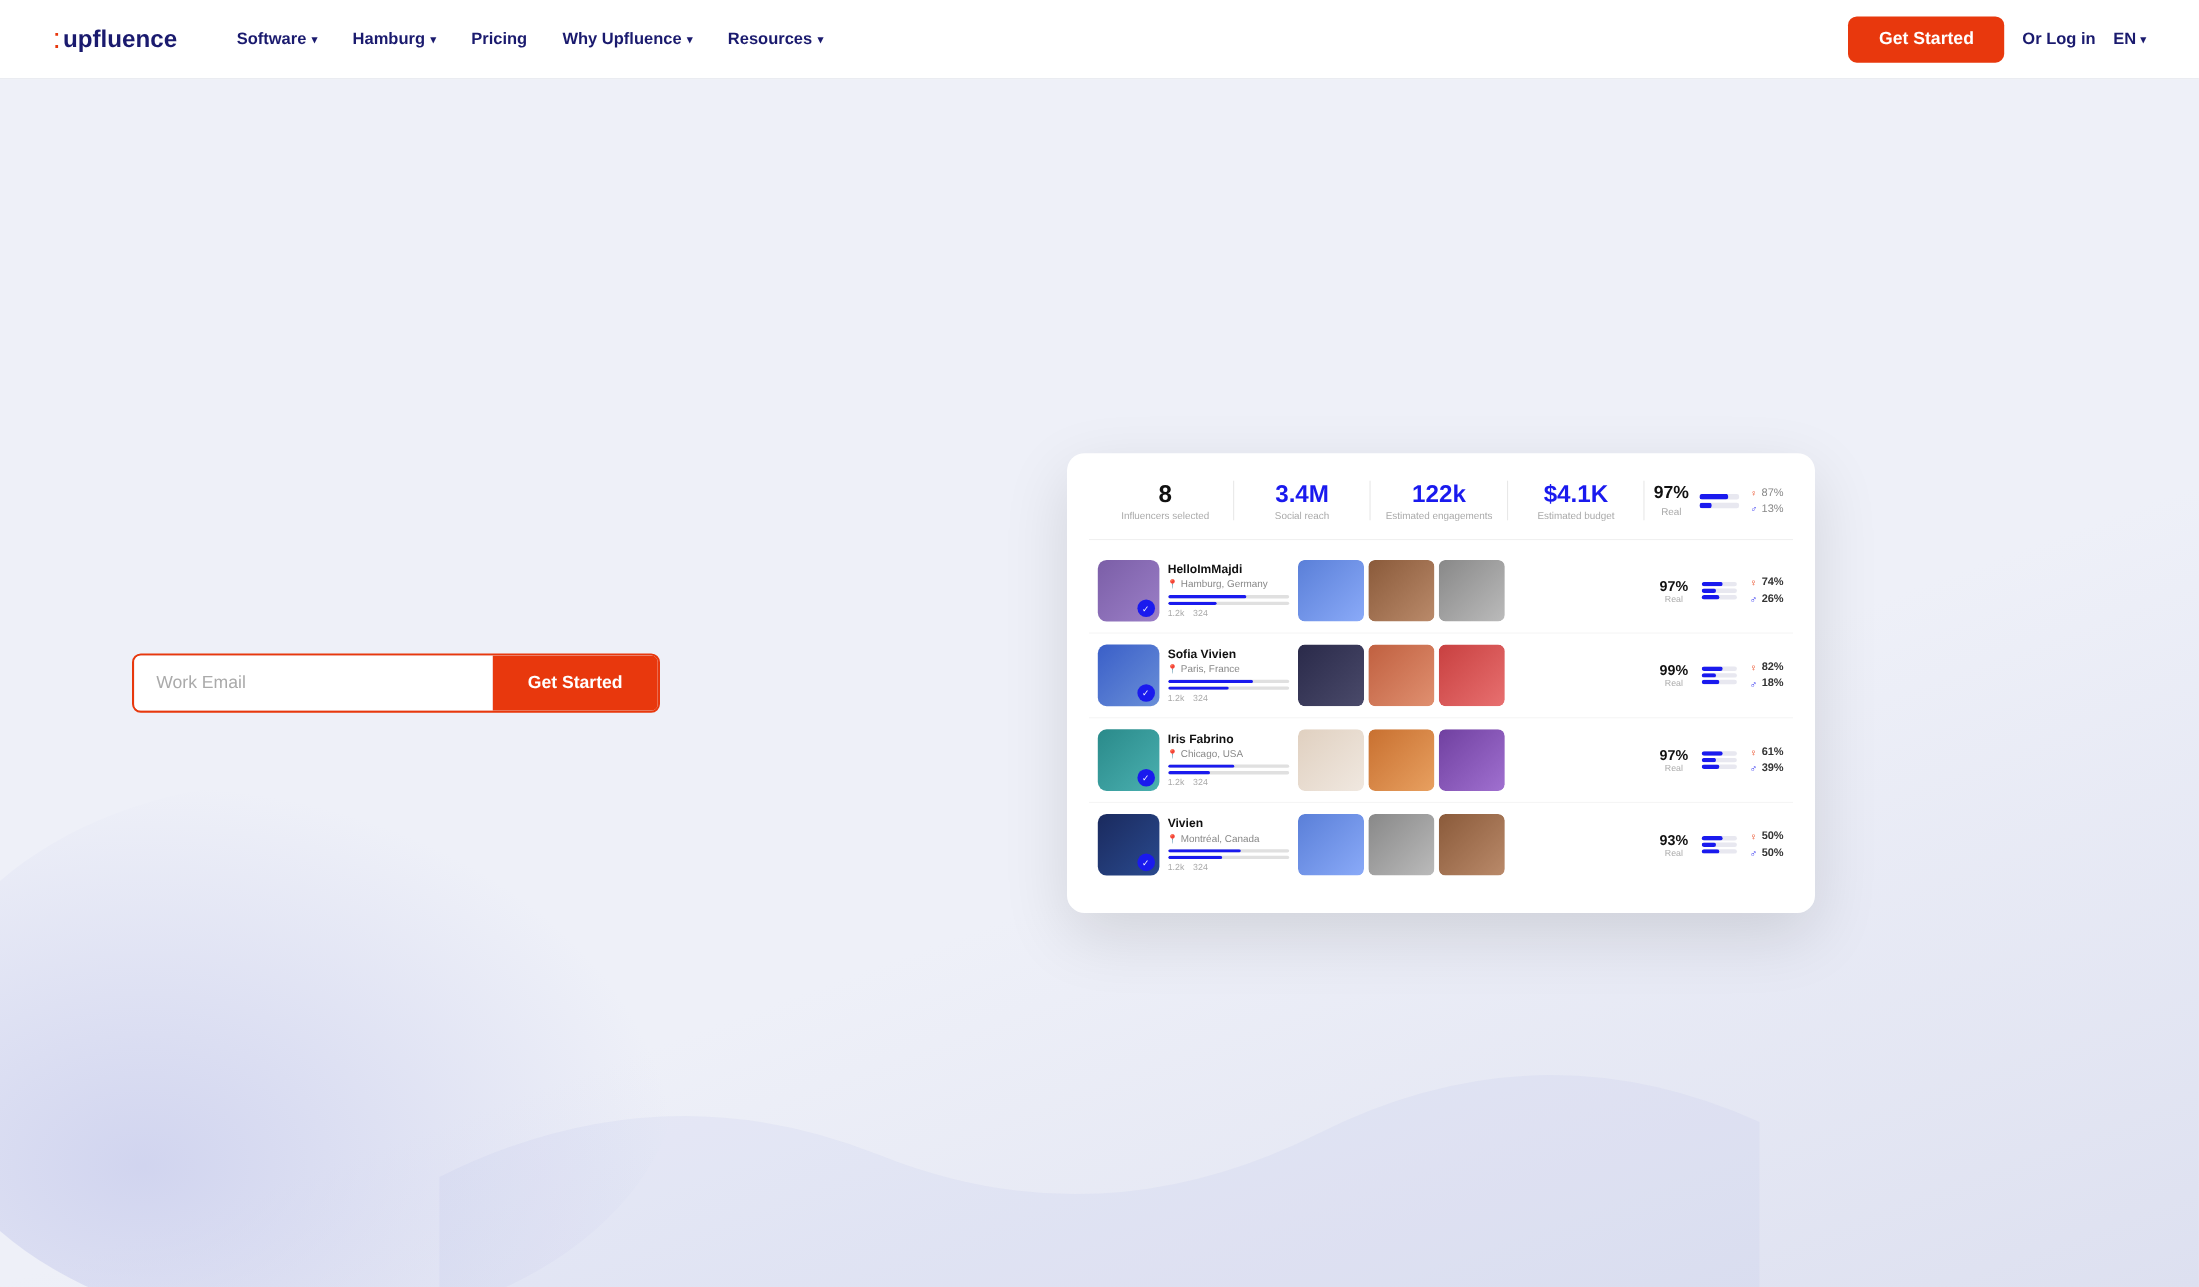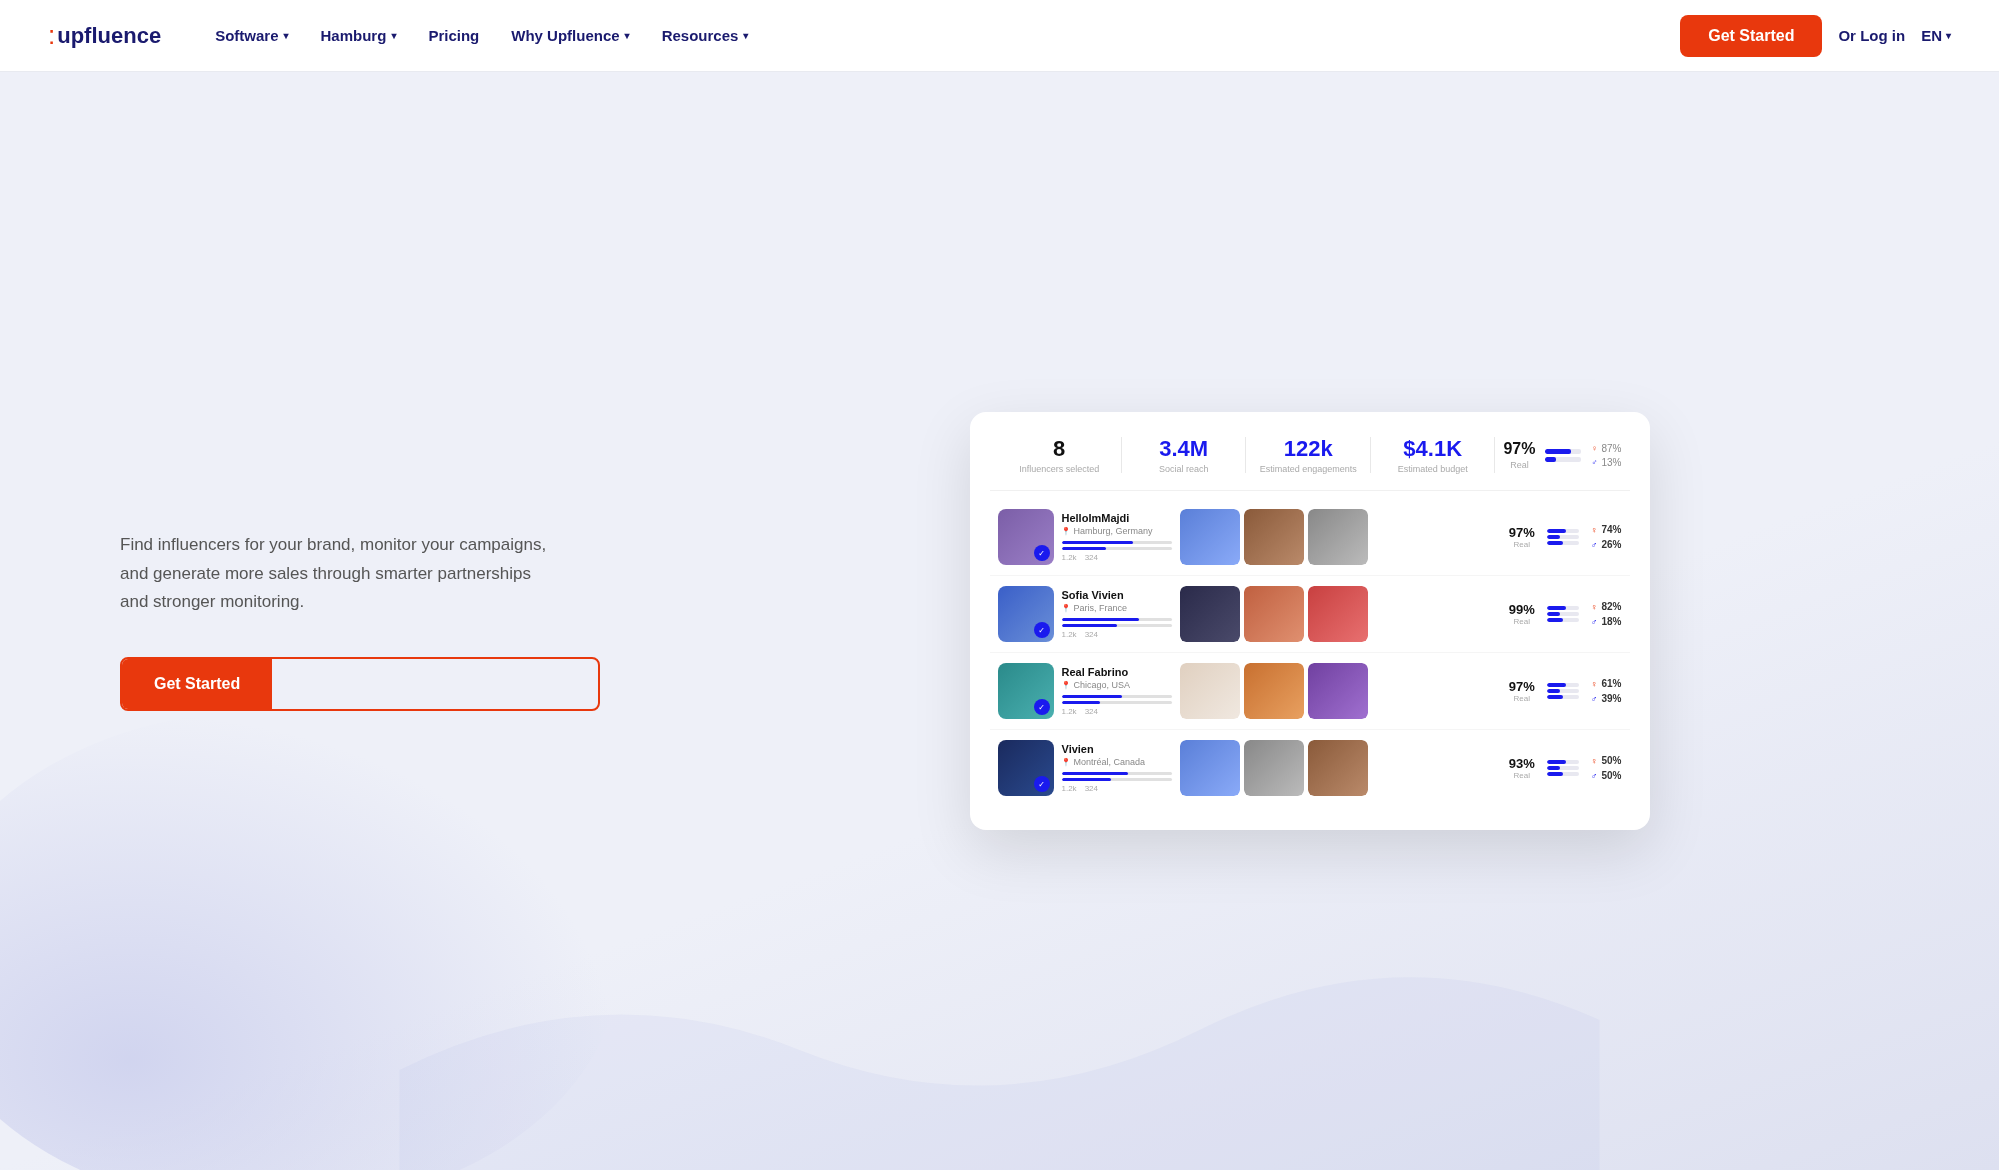--- a/index.html
+++ b/index.html
@@ -437,23 +437,23 @@
     <span class="nav-login">Or Log in</span>
     <span class="nav-lang">
       <span>EN</span>
       <span class="nav-chevron">▾</span>
     </span>
   </div>
 </nav>
 
 <section class="hero">
   <div class="hero-left">
-    <p class="hero-subtitle">Find influencers for your brand, monitor your campaigns, and generate more sales through smarter partnerships and stronger monitoring.</p>
 
     <div class="hero-cta">
+      <input class="hero-email-input" type="email" placeholder="Work Email" style="">
       <button class="btn-get-started-hero">Get Started</button>
     </div>
   </div>
 
   <div class="hero-right">
     <div class="dashboard-card">
 
       <div class="stats-row">
         <div class="stat-item">
           <div class="stat-value dark">8</div>
@@ -636,21 +636,21 @@
             <span class="inf-gender-pct">18%</span>
           </div>
         </div>
       </div>
     </div>
           <div class="influencer-row">
       <div class="inf-avatar" style="background:linear-gradient(135deg,#2a8a8a,#4ab0b0)">
         <div class="inf-check">✓</div>
       </div>
       <div class="inf-info">
-        <div class="inf-name">Real Fabrino</div>
+        <div class="inf-name">Iris Fabrino</div>
         <div class="inf-location">
           <span style="color:#e8380d;font-size:8px">📍</span>
           Chicago, USA
         </div>
         <div class="inf-stats-lines">
           <div class="inf-stat-line">
             <div class="inf-stat-line-fill" style="width:55%"></div>
           </div>
           <div class="inf-stat-line">
             <div class="inf-stat-line-fill" style="width:35%"></div>

